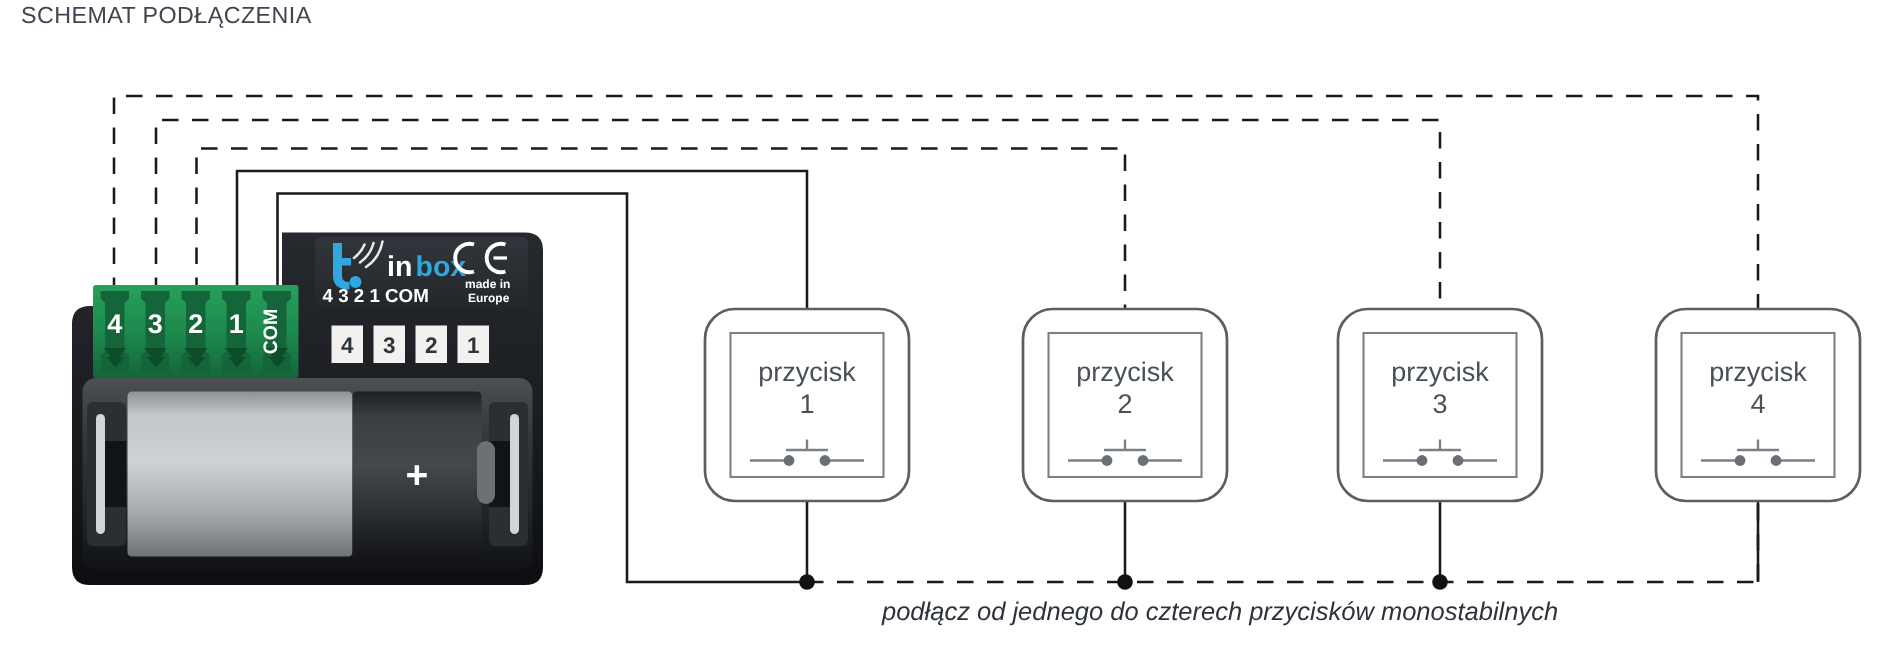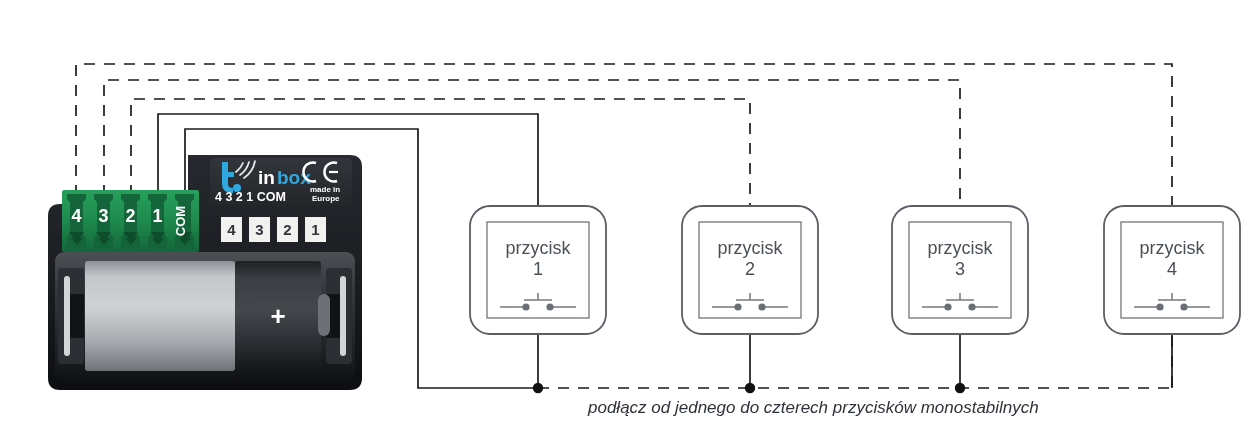--- a/index.html
+++ b/index.html
@@ -66,20 +66,21 @@
   .brand-in { font-family: "Liberation Sans", sans-serif; font-weight: bold; font-size: 19px; fill:#ffffff; }
   .brand-box { font-family: "Liberation Sans", sans-serif; font-weight: bold; font-size: 19px; fill:#2fa8e0; }
   .ce-sub { font-family: "Liberation Sans", sans-serif; font-weight: bold; font-size: 8px; fill:#ffffff; }
   .plus-sign { font-family: "Liberation Sans", sans-serif; font-weight: bold; font-size: 26px; fill:#ffffff; }
 </style>
 </head>
 <body>
 
 <div id="stage">
 
+  <div class="page-title">SCHEMAT PODŁĄCZENIA</div>
 
   <svg width="1257" height="433" viewBox="0 0 1257 433" xmlns="http://www.w3.org/2000/svg">
 
     <defs>
       <linearGradient id="gradBattery" x1="0" y1="0" x2="0" y2="1">
         <stop offset="0%" stop-color="#8d9094"></stop>
         <stop offset="14%" stop-color="#c3c6ca"></stop>
         <stop offset="42%" stop-color="#cfd2d5"></stop>
         <stop offset="72%" stop-color="#a9acb0"></stop>
         <stop offset="100%" stop-color="#6f7276"></stop>

